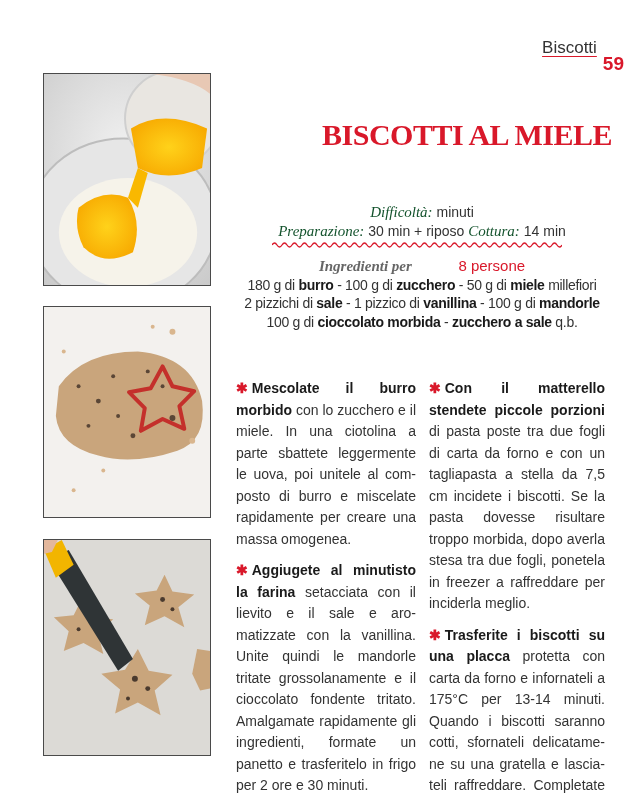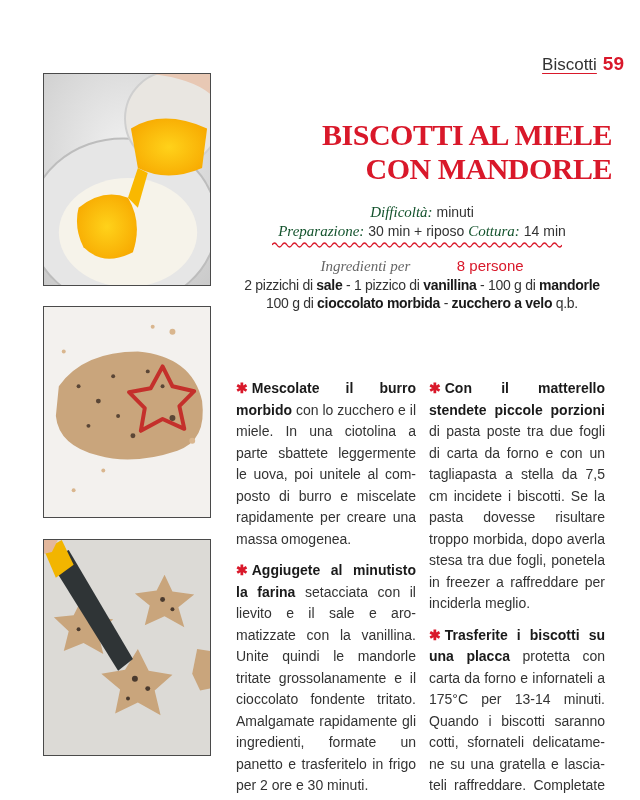--- a/index.html
+++ b/index.html
@@ -1,21 +1,21 @@
 <!DOCTYPE html>
 <html><head>
 <meta charset="utf-8">
 <style>
   html, body { margin: 0; padding: 0; }
   body {
     width: 640px; height: 800px; background: #ffffff; position: relative; overflow: hidden;
     font-family: "Liberation Sans", sans-serif; color: #2a2a2a;
   }
   .running-head {
-    position: absolute; top: 20px; right: 16px; font-size: 17px; display: flex; align-items: flex-end; gap: 6px;
+    position: absolute; top: 20px; right: 16px; font-size: 17px; display: flex; align-items: center; gap: 6px;
   }
   .running-head .section {
     color: #333; text-decoration: underline; text-decoration-color: #d9182a; text-underline-offset: 3px; text-decoration-thickness: 1px;
   }
   .running-head .page { color: #d9182a; font-weight: bold; font-size: 19px; margin-top: 33px; }
 
   .photo {
     position: absolute; left: 43px; width: 168px; border: 1.5px solid #4a4a4a; box-sizing: border-box; overflow: hidden;
   }
   .photo svg { display: block; width: 100%; height: 100%; }
@@ -31,21 +31,21 @@
   .meta {
     position: absolute; left: 232px; width: 380px; top: 203px; text-align: center; font-size: 14px; line-height: 19px; color: #333;
   }
   .meta .lbl { font-family: "Liberation Serif", serif; font-style: italic; font-weight: normal; color: #14532d; font-size: 15px; }
   .wavy { position: absolute; left: 272px; top: 241px; width: 290px; height: 8px; }
 
   .ingredients {
     position: absolute; left: 222px; width: 400px; top: 257px; text-align: center; font-size: 14px; line-height: 18.5px; color: #333;
     letter-spacing: -0.3px;
   }
-  .ingredients .head { font-family: "Liberation Serif", serif; font-style: italic; font-weight: normal; color: #666; font-size: 15px; letter-spacing: 0; text-align: center; }
+  .ingredients .head { font-family: "Liberation Serif", serif; font-style: italic; font-weight: bold; color: #666; font-size: 15px; letter-spacing: 0; text-align: center; }
   .ingredients .persons { color: #d9182a; font-weight: normal; font-size: 15px; letter-spacing: 0; margin-left: 43px; }
   .ingredients b { color: #1a1a1a; }
 
   .col {
     position: absolute; width: 180px; font-size: 14px; line-height: 21.5px; text-align: justify; color: #333;
     hyphens: manual;
   }
   .col .step { margin-bottom: 10px; }
   .col b { color: #1a1a1a; }
   .bullet { color: #d9182a; font-weight: bold; margin-right: 4px; }
@@ -126,21 +126,20 @@
         <circle cx="35" cy="90" r="2"></circle>
     </g>
     <path d="M5 20 L25 10 L90 120 L75 132 Z" fill="#2f3436"></path>
     <path d="M0 10 L18 0 L30 25 L12 38 Z" fill="#f2b500"></path>
     <path d="M0 0 L14 0 L8 12 L0 14 Z" fill="#e3b79c"></path>
   </svg>
 </div>
 
 <div class="title">
   <div>BISCOTTI AL MIELE</div>
-  <div>CON MANDORLE</div>
 </div>
 
 <div class="meta">
   <div>
     <span class="lbl">Difficoltà:</span>
     <span>minuti</span>
   </div>
   <div>
     <span class="lbl">Preparazione:</span>
     <span>30 min + riposo</span>
@@ -151,22 +150,23 @@
 <svg class="wavy" viewBox="0 0 290 8" preserveAspectRatio="none">
   <path id="wave" d="M0 4 Q2.5 0 5 4 T10 4 Q12.5 0 15 4 T20 4 Q22.5 0 25 4 T30 4 Q32.5 0 35 4 T40 4 Q42.5 0 45 4 T50 4 Q52.5 0 55 4 T60 4 Q62.5 0 65 4 T70 4 Q72.5 0 75 4 T80 4 Q82.5 0 85 4 T90 4 Q92.5 0 95 4 T100 4 Q102.5 0 105 4 T110 4 Q112.5 0 115 4 T120 4 Q122.5 0 125 4 T130 4 Q132.5 0 135 4 T140 4 Q142.5 0 145 4 T150 4 Q152.5 0 155 4 T160 4 Q162.5 0 165 4 T170 4 Q172.5 0 175 4 T180 4 Q182.5 0 185 4 T190 4 Q192.5 0 195 4 T200 4 Q202.5 0 205 4 T210 4 Q212.5 0 215 4 T220 4 Q222.5 0 225 4 T230 4 Q232.5 0 235 4 T240 4 Q242.5 0 245 4 T250 4 Q252.5 0 255 4 T260 4 Q262.5 0 265 4 T270 4 Q272.5 0 275 4 T280 4 Q282.5 0 285 4 T290 4" fill="none" stroke="#d9182a" stroke-width="1.3"></path>
 </svg>
 
 <div class="ingredients">
   <div>
     <span class="head">Ingredienti per</span>
     <span class="persons">8 persone</span>
   </div>
   <div id="ing-lines">
+      <div><span>180 g di </span><b>burro</b><span> - 100 g di </span><b>zucchero</b><span> - 50 g di </span><b>miele</b><span> millefiori</span></div>
       <div><span>2 pizzichi di </span><b>sale</b><span> - 1 pizzico di </span><b>vanillina</b><span> - 100 g di </span><b>mandorle</b></div>
-      <div><span>100 g di </span><b>cioccolato morbida</b><span> - </span><b>zucchero a velo</b><span> q.b.</span></div>
+      <div><span>100 g di </span><b>cioccolato morbida</b><span> - </span><b>zucchero a sale</b><span> q.b.</span></div>
     </div>
 </div>
 
 <div class="col" id="col-left">
   <div class="step">
     <span class="bullet">✱</span><b>Mescolate il burro morbido</b><span> con lo zucchero e il miele. In una ciotolina a parte sbattete leggermente le uova, poi unitele al com­posto di burro e miscelate rapidamente per creare una massa omogenea.</span>
   </div>
   <div class="step">
     <span class="bullet">✱</span><b>Aggiugete al minuti­sto la farina</b><span> setacciata con il lievito e il sale e aro­matizzate con la vanillina. Unite quindi le mandorle tritate grossolanamente e il cioccolato fondente tritato. Amalgamate ra­pidamente gli ingredienti, formate un panetto e tra­sferitelo in frigo per 2 ore e 30 minuti.</span>
   </div>

